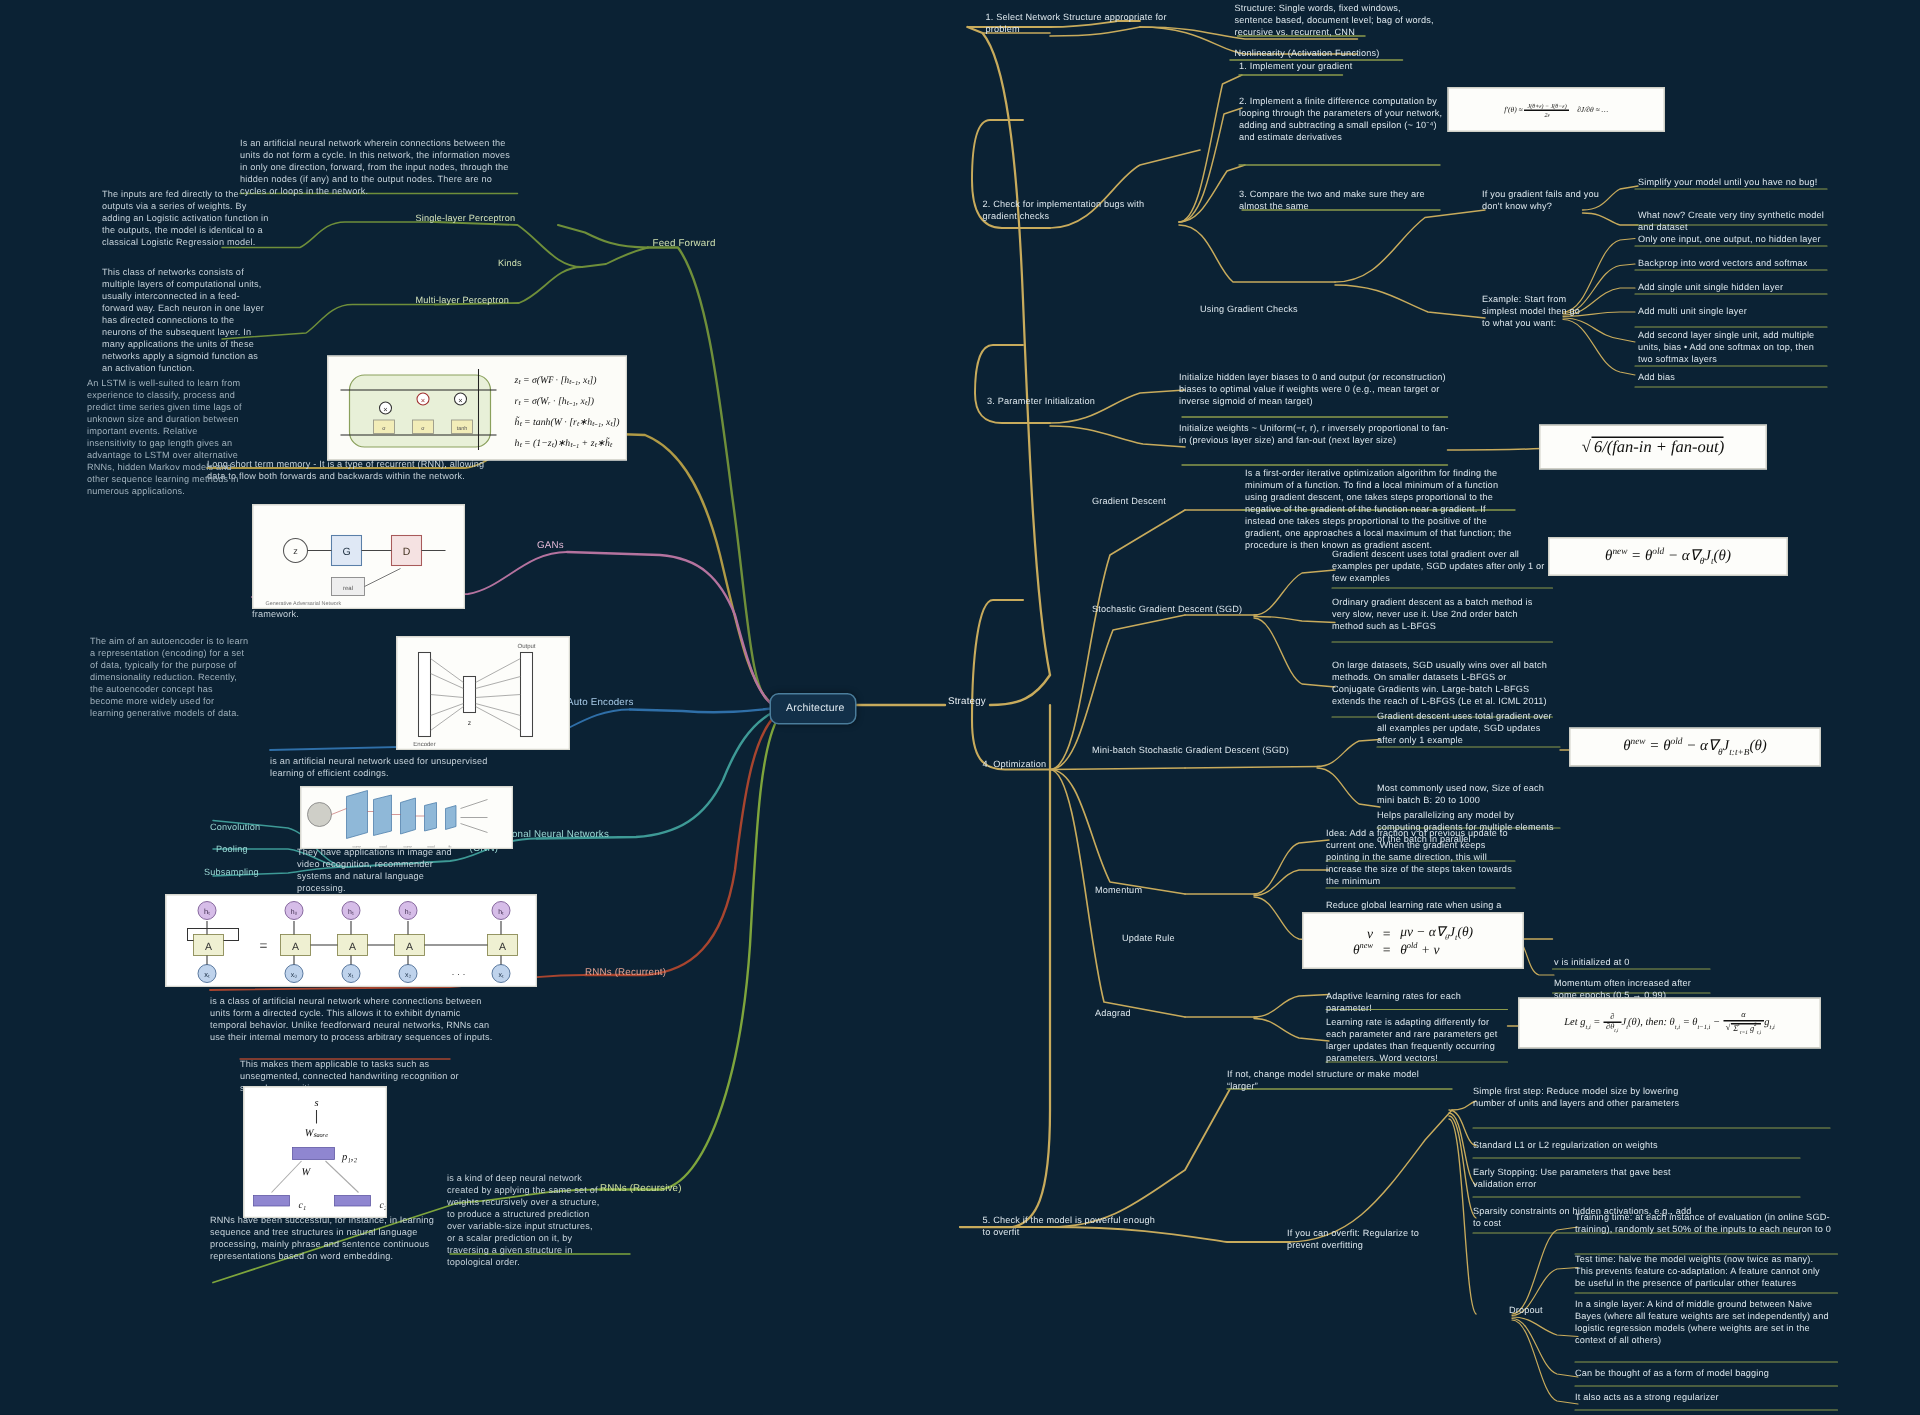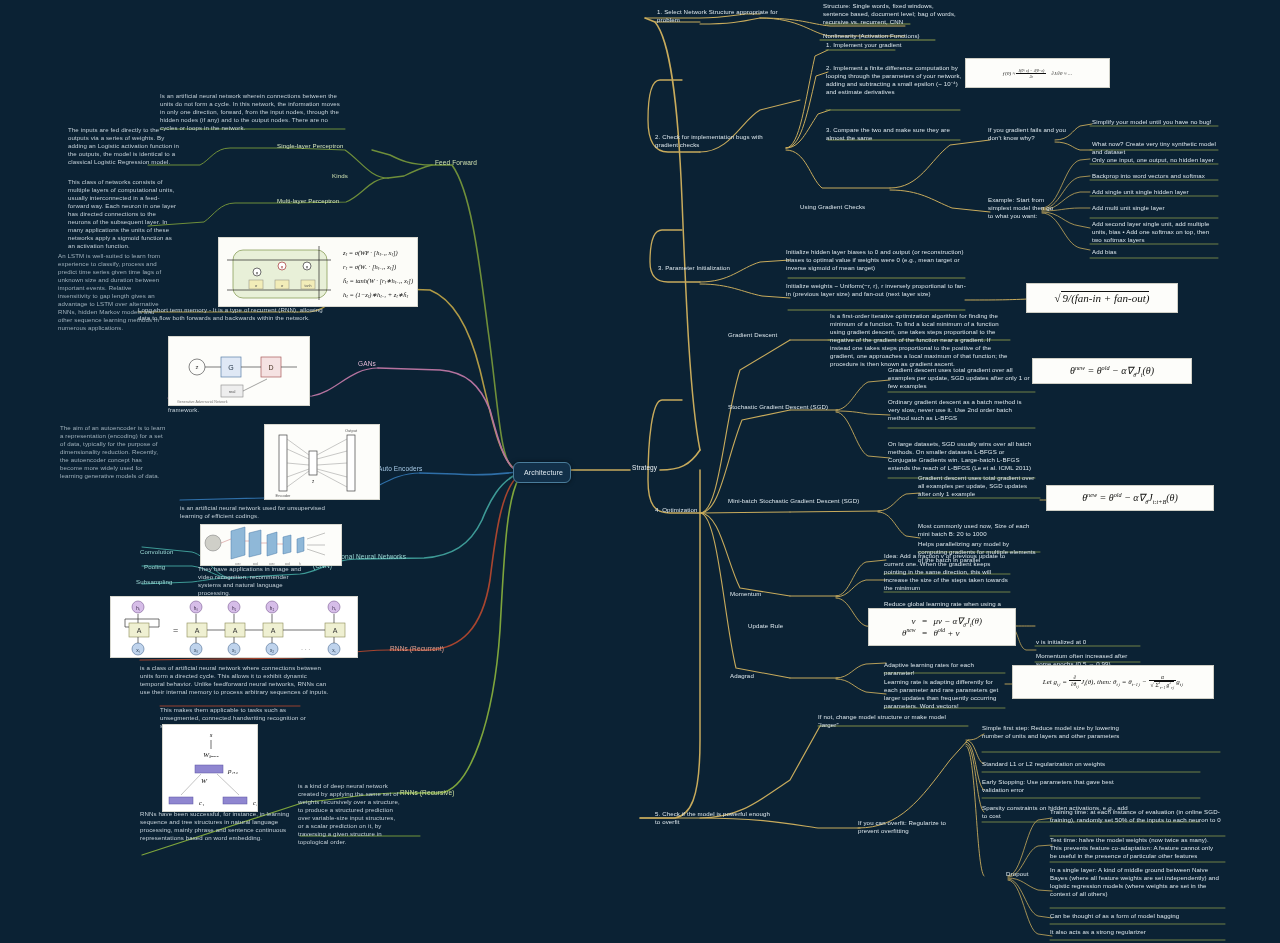--- a/index.html
+++ b/index.html
@@ -523,21 +523,21 @@
   <div class="node leaf" style="left:1050px; top:836px; width:172px;">Test time: halve the model weights (now twice as many). This prevents feature co-adaptation: A feature cannot only be useful in the presence of particular other features</div>
   <div class="node leaf" style="left:1050px; top:866px; width:172px;">In a single layer: A kind of middle ground between Naive Bayes (where all feature weights are set independently) and logistic regression models (where weights are set in the context of all others)</div>
   <div class="node leaf" style="left:1050px; top:912px; width:172px;">Can be thought of as a form of model bagging</div>
   <div class="node leaf" style="left:1050px; top:928px; width:172px;">It also acts as a strong regularizer</div>
 
   <div class="formula" style="left:965px; top:58px; width:145px; height:30px; font-size:5px;">
     <span class="mono">f′(θ) ≈ <span class="frac"><span class="num">J(θ+ε) − J(θ−ε)</span><span class="den">2ε</span></span> &nbsp;&nbsp; ∂J/∂θ ≈ …</span>
   </div>
 
   <div class="formula" style="left:1026px; top:283px; width:152px; height:30px; font-size:11px;">
-    <span class="mono">√<span class="rad">9/(fan-in + fan-out)</span></span>
+    <span class="mono">√<span class="rad">6/(fan-in + fan-out)</span></span>
   </div>
 
   <div class="formula" style="left:1032px; top:358px; width:160px; height:26px; font-size:10px;">
     <span class="mono">θ<sup>new</sup> = θ<sup>old</sup> − α∇<sub>θ</sub>J<sub>t</sub>(θ)</span>
   </div>
 
   <div class="formula" style="left:1046px; top:485px; width:168px; height:26px; font-size:10px;">
     <span class="mono">θ<sup>new</sup> = θ<sup>old</sup> − α∇<sub>θ</sub>J<sub>t:t+B</sub>(θ)</span>
   </div>
 

